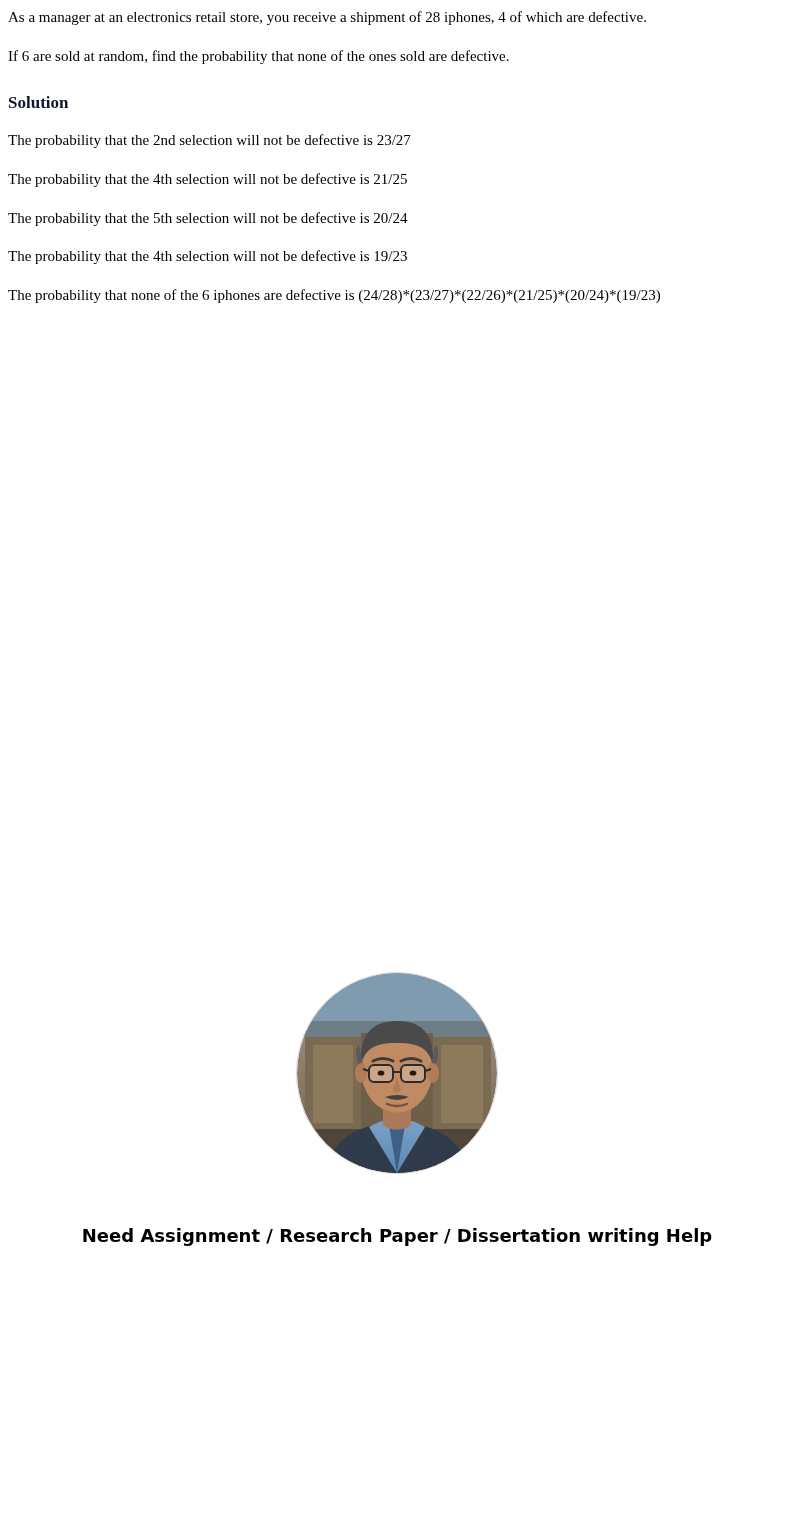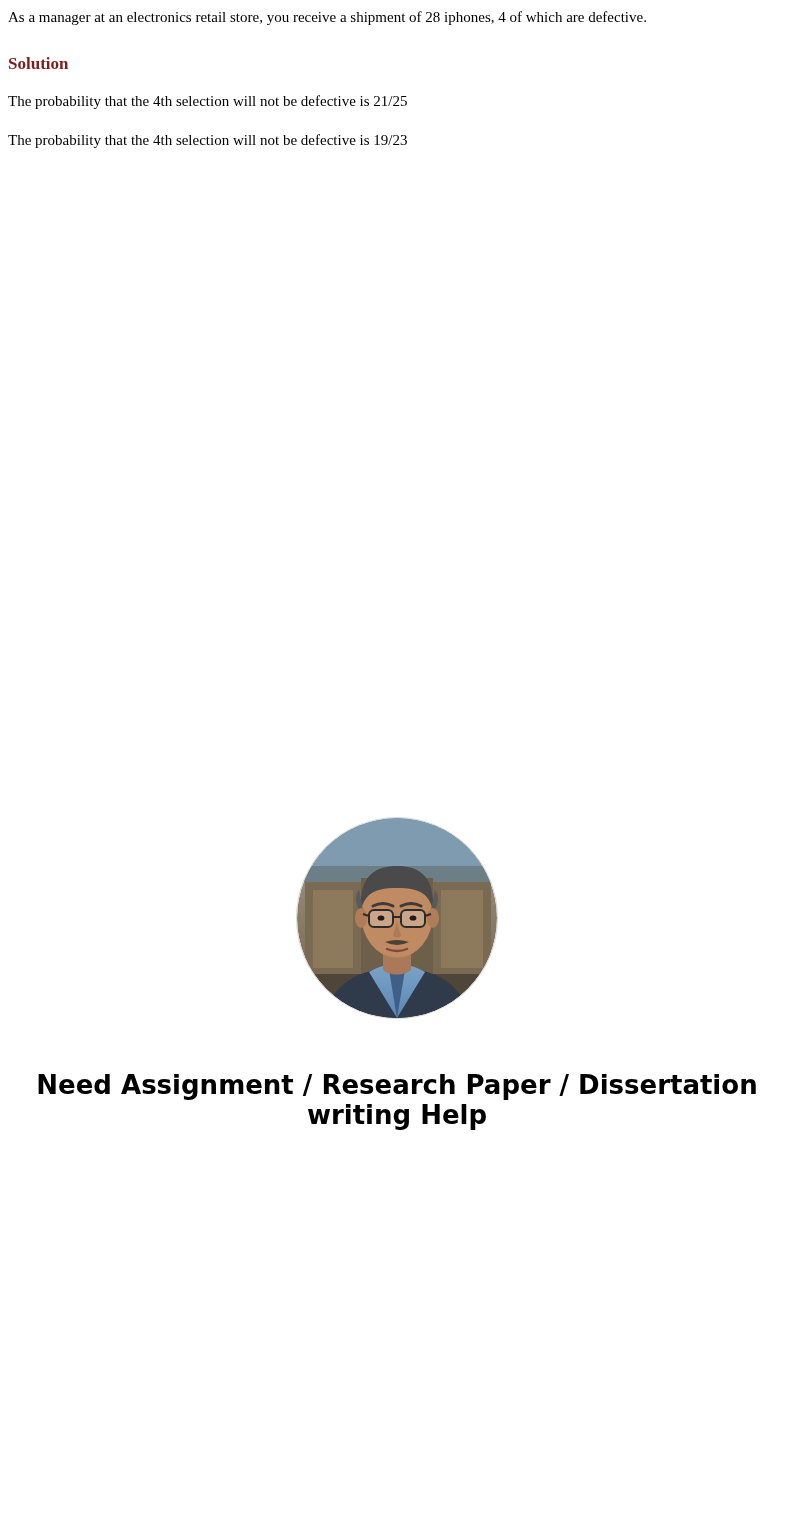--- a/index.html
+++ b/index.html
@@ -25,21 +25,21 @@
     font-size: 15px;
     line-height: 1.32;
     margin: 0 0 19px 0;
     color: #000;
   }
   h2.solution {
     font-size: 17px;
     font-weight: bold;
     margin: 26px 0 18px 0;
     line-height: 1.2;
-    color: #7f1d1d;
+    color: #0f172a;
   }
   .spacer-block {
     height: 640px;
   }
   .author-photo-wrap {
     width: 100%;
     display: flex;
     justify-content: center;
     margin-top: 8px;
   }
@@ -55,36 +55,40 @@
     display: block;
   }
   .footer-block {
     margin-top: 52px;
     text-align: center;
     font-family: "DejaVu Sans", "Liberation Sans", sans-serif;
     font-weight: bold;
     color: #000;
   }
   .footer-line1 {
-    font-size: 26px;
+    font-size: 18px;
     line-height: 1.18;
     padding: 0 18px;
   }
 </style>
 </head>
 <body>
 
 <div class="page">
 
   <p class="line">As a manager at an electronics retail store, you receive a shipment of 28 iphones, 4 of which are defective.</p>
+  <p class="line">If 6 are sold at random, find the probability that none of the ones sold are defective.</p>
 
   <h2 class="solution">Solution</h2>
 
+  <p class="line">The probability that the 2nd selection will not be defective is 23/27</p>
   <p class="line">The probability that the 4th selection will not be defective is   21/25</p>
+  <p class="line">The probability that the 5th selection will not be defective is 20/24</p>
   <p class="line">The probability that the 4th selection will not be defective is 19/23</p>
+  <p class="line">The probability that none of the 6 iphones are defective is (24/28)*(23/27)*(22/26)*(21/25)*(20/24)*(19/23)</p>
 
   <div class="spacer-block"></div>
 
   <div class="author-photo-wrap">
     <div class="author-photo">
       <svg width="200" height="200" viewBox="0 0 200 200" role="img" aria-label="portrait">
         <defs>
           <clipPath id="circleClip">
             <circle cx="100" cy="100" r="100"></circle>
           </clipPath>

